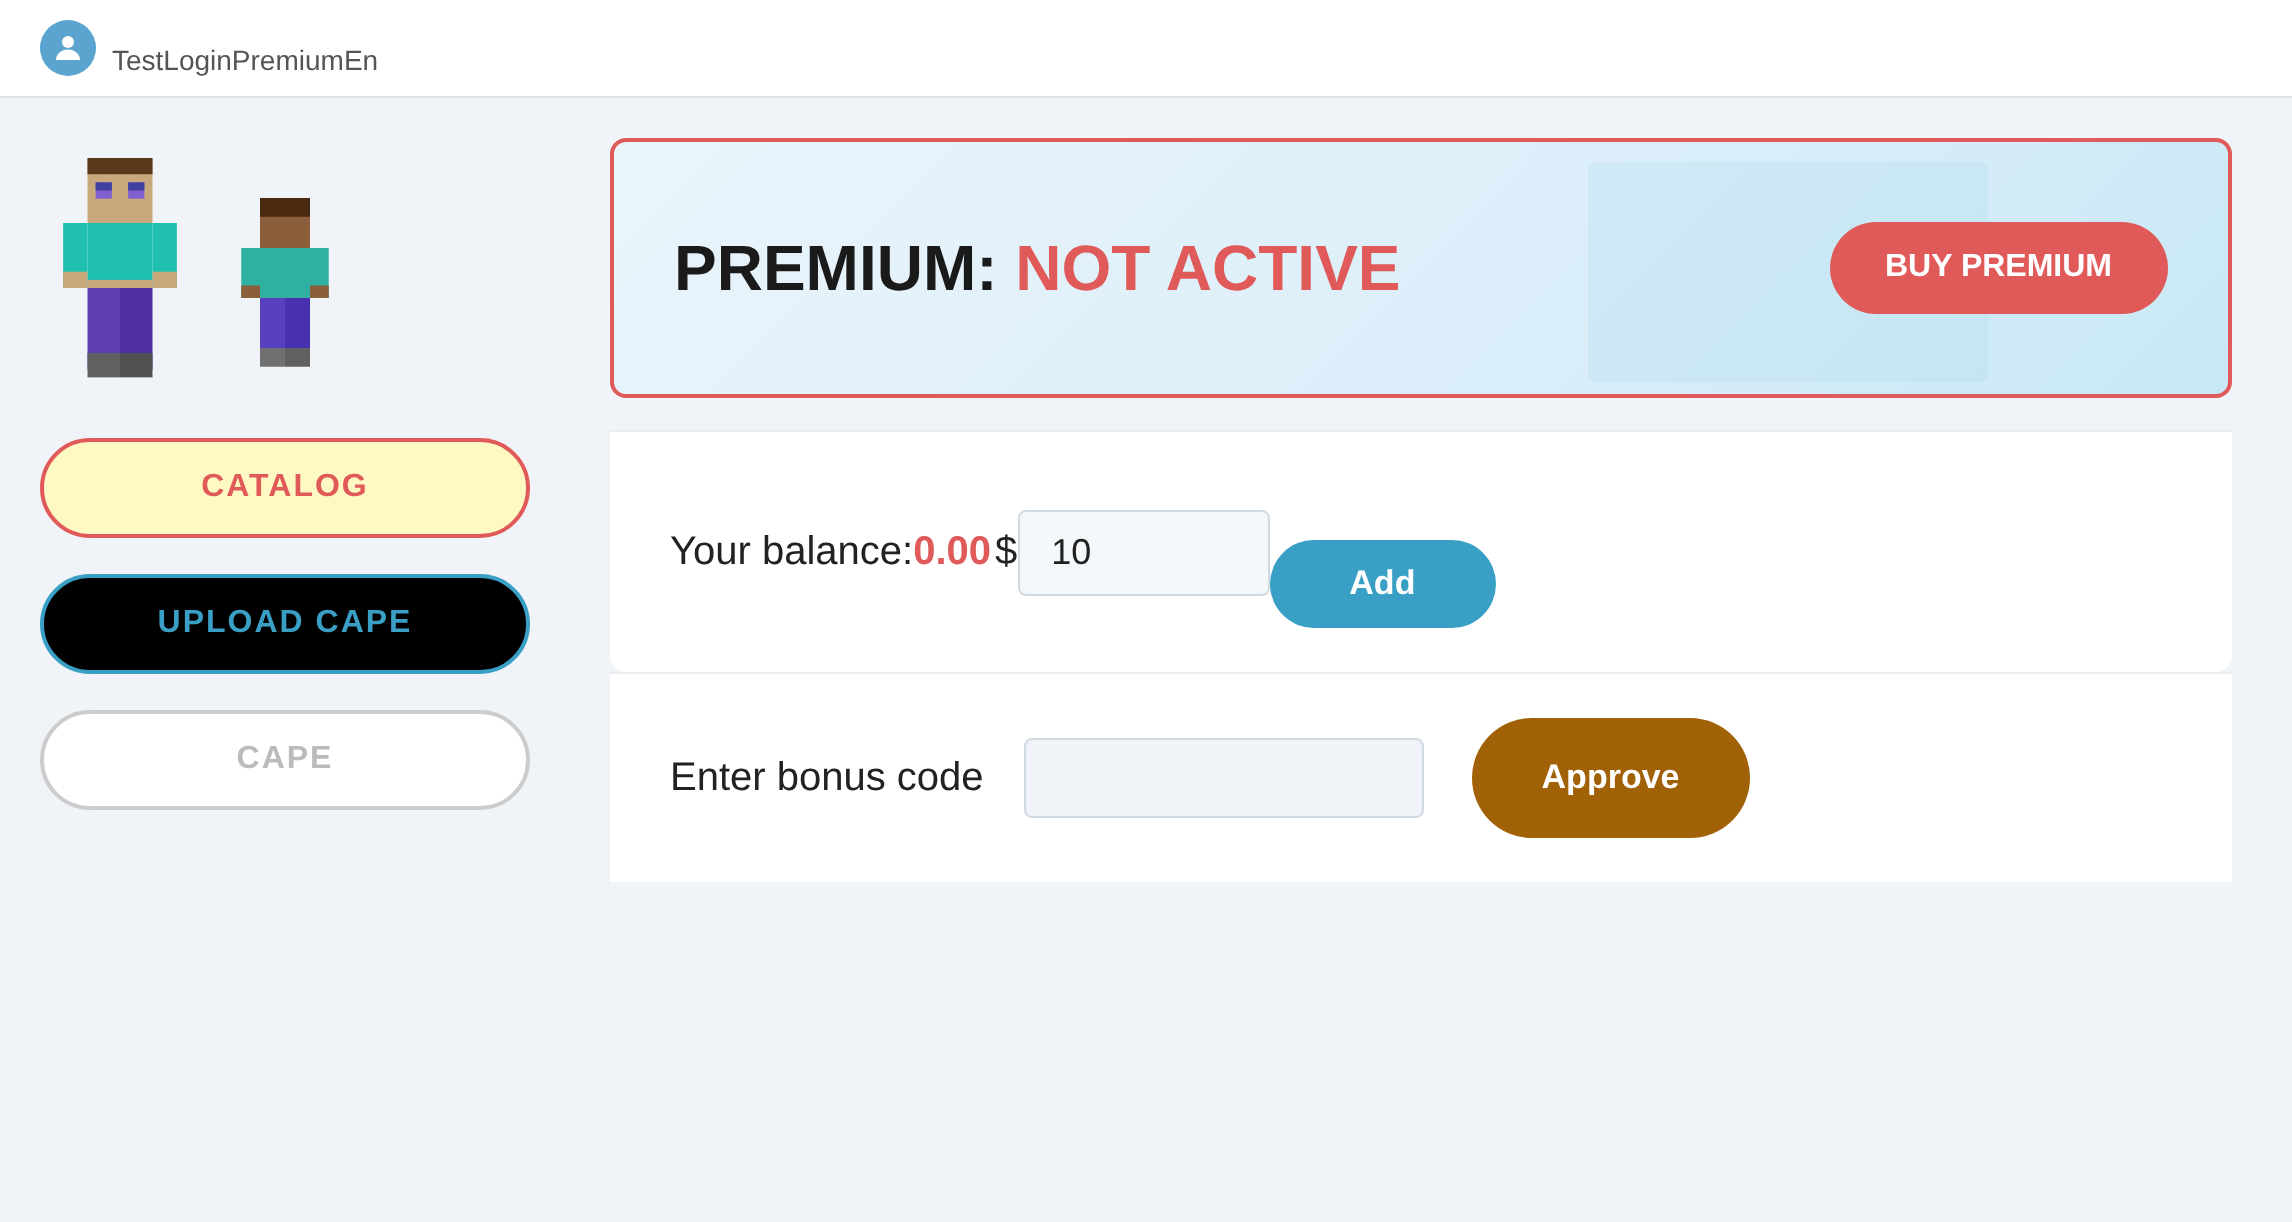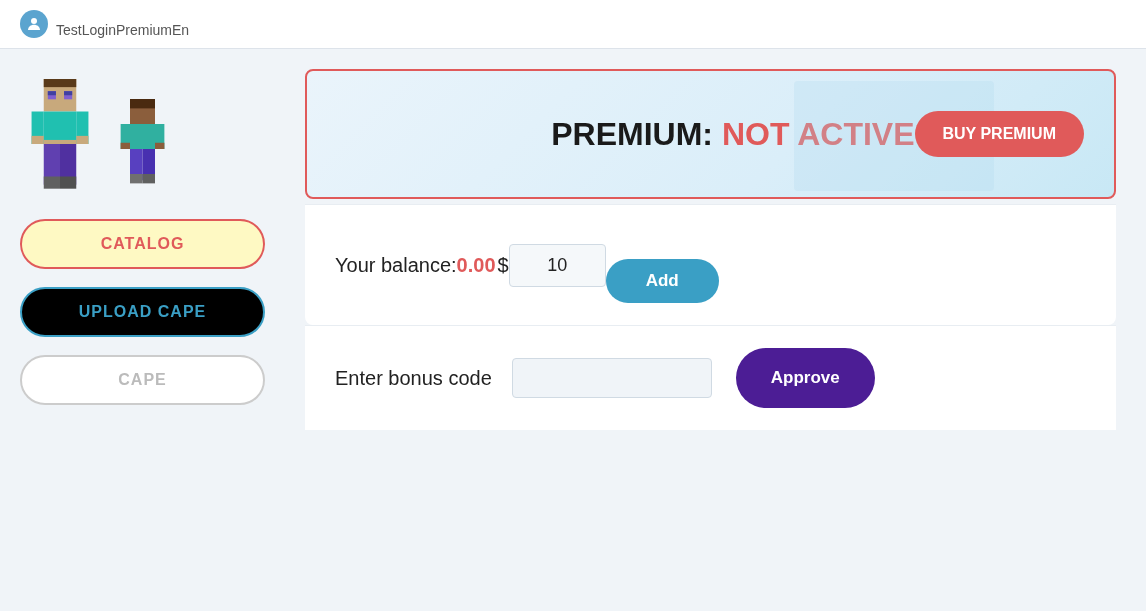--- a/index.html
+++ b/index.html
@@ -146,22 +146,22 @@
     }
 
     
     .premium-banner {
       border: 2.5px solid #e05a5a;
       border-radius: 8px;
       background: linear-gradient(135deg, #eaf4fb 0%, #daeef9 60%, #c8e8f5 100%);
       padding: 7px 30px;
       display: flex;
       align-items: center;
-      justify-content: flex-end;
-      margin-bottom: 5px;
+      justify-content: space-between;
+      margin-bottom: 16px;
       min-height: 130px;
       position: relative;
       overflow: hidden;
     }
 
     .premium-banner::after {
       content: '';
       position: absolute;
       right: 120px;
       top: 10px;
@@ -222,24 +222,23 @@
       font-size: 20px;
       color: #222;
       margin-left: 2px;
     }
 
     .balance-input {
       border: 1.5px solid #d0dae3;
       border-radius: 4px;
       padding: 10px 16px;
       font-size: 18px;
-      width: 97px;
+      width: 126px;
       background: #f5f8fa;
       color: #222;
-      text-align: center;
     }
 
     .add-btn {
       background: #3a9fc5;
       color: #fff;
       border: none;
       border-radius: 30px;
       padding: 12px 40px;
       font-size: 17px;
       font-weight: bold;
@@ -266,21 +265,21 @@
     .bonus-input {
       border: 1.5px solid #d0dae3;
       border-radius: 4px;
       padding: 10px 16px;
       font-size: 16px;
       width: 200px;
       background: #f0f4f8;
     }
 
     .approve-btn {
-      background: #4c1d95;
+      background: #a16207;
       color: #fff;
       border: none;
       border-radius: 30px;
       padding: 20px 35px;
       font-size: 17px;
       font-weight: bold;
       cursor: pointer;
       margin-left: 4px;
     }
 

